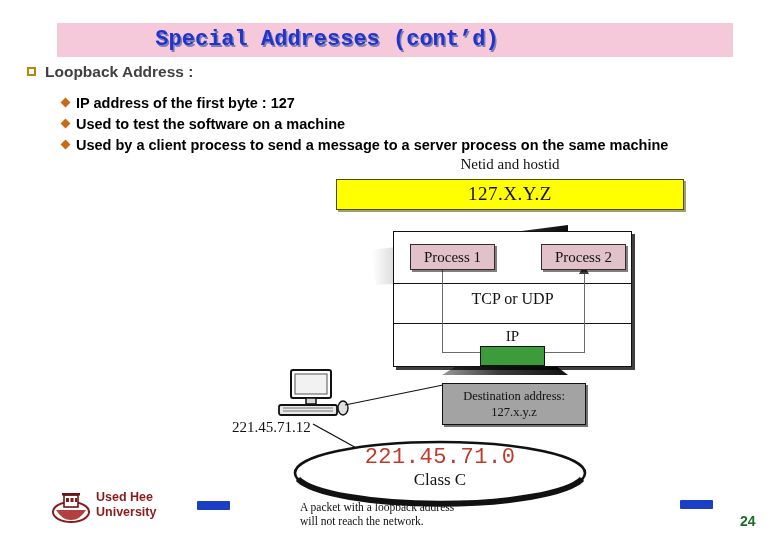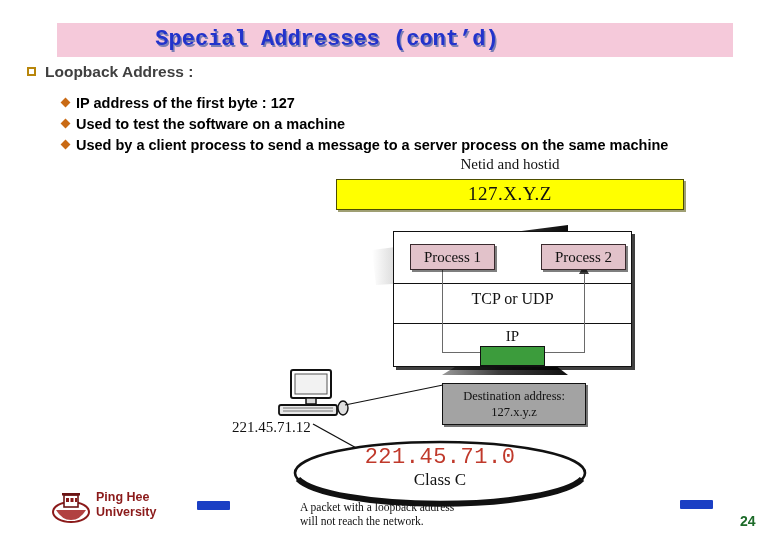--- a/index.html
+++ b/index.html
@@ -281,20 +281,20 @@
   <svg class="footer-logo" viewBox="0 0 38 34">
     <ellipse cx="19" cy="22" rx="18" ry="10" fill="none" stroke="#8b1a1a" stroke-width="2"></ellipse>
     <path d="M4 20 Q10 30 19 30 Q28 30 34 20" fill="#a32020" opacity="0.85"></path>
     <rect x="12" y="5" width="14" height="12" fill="#ffffff" stroke="#6b1414" stroke-width="1.6"></rect>
     <rect x="14" y="8" width="3" height="4" fill="#8b1a1a"></rect>
     <rect x="18.5" y="8" width="3" height="4" fill="#8b1a1a"></rect>
     <rect x="23" y="8" width="2" height="4" fill="#8b1a1a"></rect>
     <rect x="10" y="3" width="18" height="2.5" fill="#6b1414"></rect>
   </svg>
   <div class="footer-uni">
-    <div>Ping Hee</div>
+    <div>Used Hee</div>
     <div>University</div>
   </div>
   <div class="bluebar1"></div>
   <div class="bluebar2"></div>
   <div class="pagenum">24</div>
 
 </div>
 
 </body></html>

